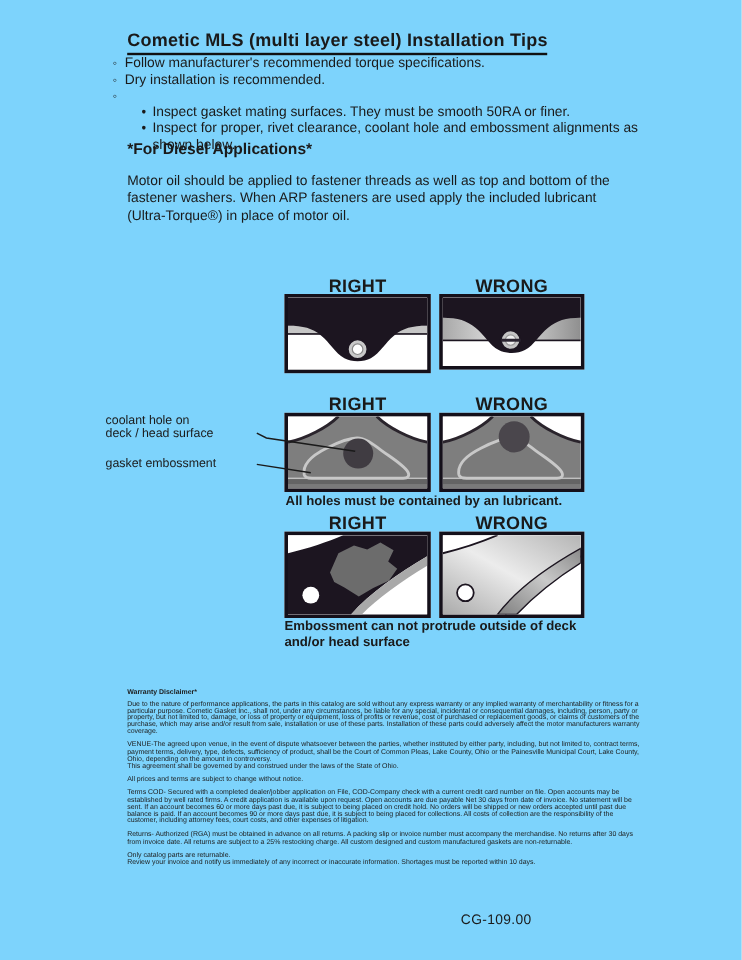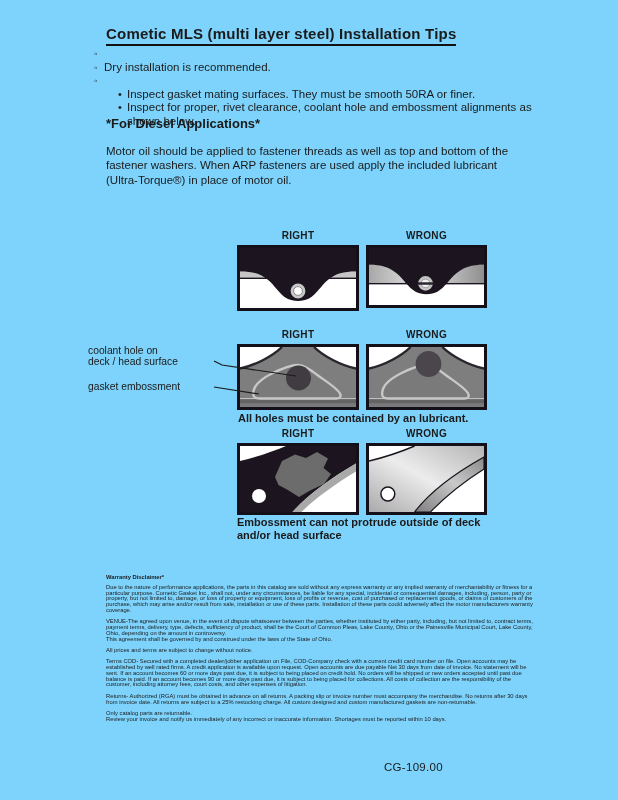--- a/index.html
+++ b/index.html
@@ -16,41 +16,42 @@
   .bullets{left:94px;top:47px;width:440px;font-size:11.5px;line-height:13.5px;}
   .b-row{display:flex;}
   .b-glyph{width:10px;flex:0 0 10px;text-align:left;font-size:10px;}
   .b-row.sub{padding-left:24px;}
   .b-row.sub .b-glyph{width:9px;flex-basis:9px;font-size:11px;}
   
   .h2{left:106px;top:116px;font-size:13px;font-weight:bold;}
   .para{left:106px;width:414px;font-size:11.5px;line-height:14.3px;}
   .p1{top:144px;} .p2{top:165px;} .pnote{top:208px;}
   
-  .lblrow{width:122px;text-align:center;font-size:10px;font-weight:bold;letter-spacing:.3px;}
+  .lblrow{width:122px;text-align:center;font-size:15px;font-weight:bold;letter-spacing:.3px;}
   .fig-box{border:3px solid #14101a;background:#fff;box-sizing:border-box;}
   .fig-box svg{display:block;width:100%;height:100%;}
   .cap{font-size:11px;font-weight:bold;white-space:pre-line;line-height:12.5px;}
   .side-label{left:88px;width:126px;font-size:10.3px;line-height:11px;white-space:pre-line;}
   
   .fine{left:106px;top:575px;width:428px;font-size:5.8px;line-height:5.8px;color:#1c1c1c;}
   .fine .fp{margin:0 0 5.5px 0;white-space:pre-line;}
   .fine .fh{font-weight:bold;margin:0 0 4px 0;}
   .footer-code{left:384px;top:761px;font-size:11.5px;letter-spacing:.3px;}
 </style>
 </head>
 <body>
 
 <div class="page">
 
   <div class="abs title">Cometic MLS (multi layer steel) Installation Tips</div>
 
   <div class="abs bullets">
     <div class="b-row">
       <span class="b-glyph">◦</span>
+      <span>Follow manufacturer's recommended torque specifications.</span>
     </div>
     <div class="b-row">
       <span class="b-glyph">◦</span>
       <span>Dry installation is recommended.</span>
     </div>
     <div class="b-row">
       <span class="b-glyph">◦</span>
     </div>
     <div class="b-row sub">
       <span class="b-glyph">•</span>

